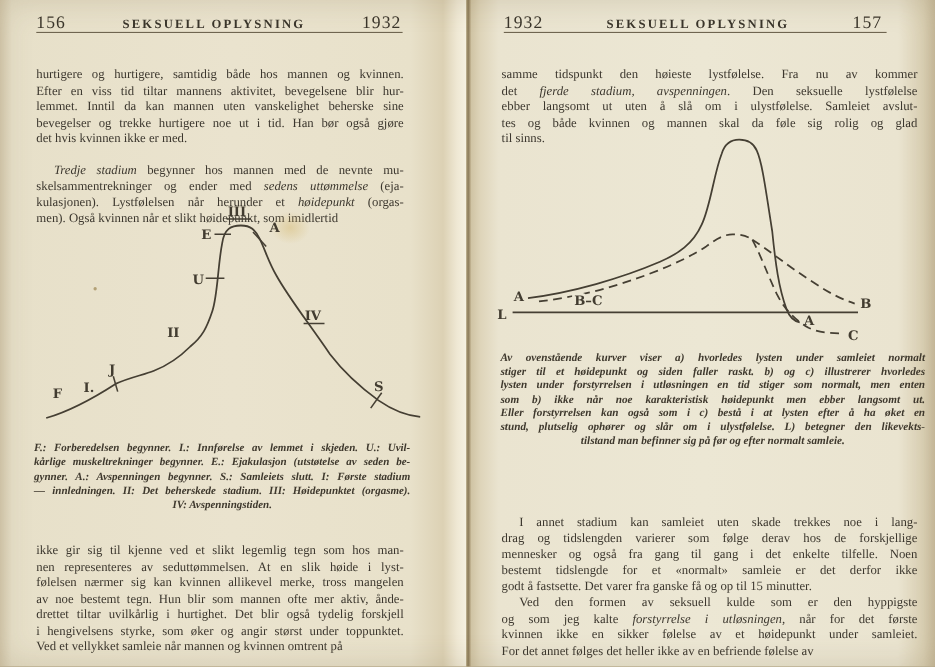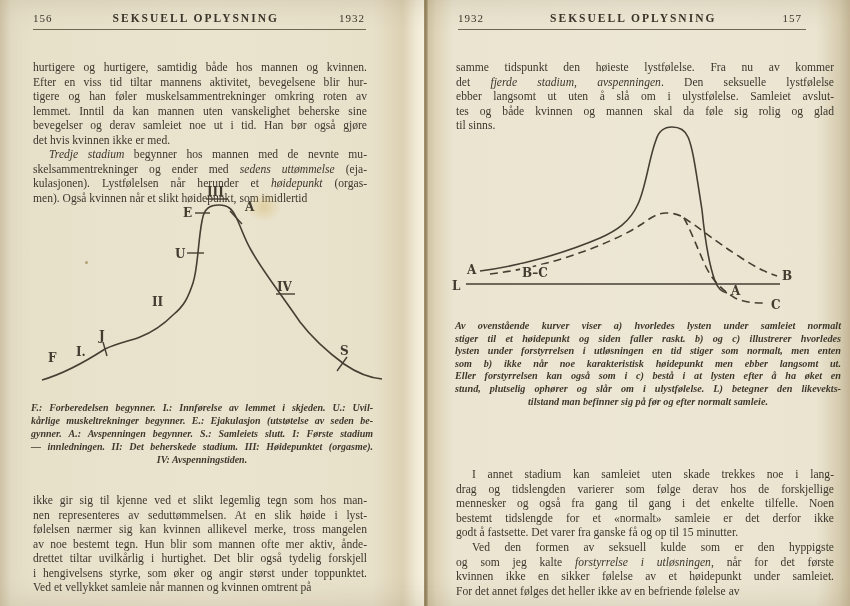--- a/index.html
+++ b/index.html
@@ -11,21 +11,21 @@
   .page-left{left:0;width:424px;
      background:linear-gradient(90deg,#d8cdb2 0%,#e7e0c9 2.5%,#eae3ce 50%,#e8e1ca 88%,#dcd1b4 95%,#efe8d4 98%,#f6f1e0 100%);}
   .crease{position:absolute;left:424px;top:0;width:4px;height:606px;
      background:linear-gradient(90deg,#a6966f 0%,#8f7f5e 45%,#c0b08d 100%);}
   .page-right{left:428px;width:422px;
      background:linear-gradient(90deg,#cfc3a3 0%,#ded4b9 2%,#eae4d0 6%,#ece7d4 50%,#eae4d0 92%,#dcd2b6 97.5%,#cdc0a2 100%);}
 
   .hdr{position:absolute;top:12px;display:flex;justify-content:space-between;align-items:baseline;color:#3a352b;}
   .hdr-left{left:33px;width:332px;}
   .hdr-right{left:30px;width:344px;}
-  .pnum,.pyear{font-size:11px;letter-spacing:1px;}
+  .pnum,.pyear{font-size:16px;letter-spacing:1px;}
   .ptitle{font-size:11.5px;letter-spacing:2px;font-weight:600;}
   .rule{position:absolute;top:29px;height:1.4px;background:#6f6550;}
   .rule-left{left:33px;width:333px;}
   .rule-right{left:30px;width:348px;}
 
   .para{position:absolute;left:33px;width:334px;font-size:11.6px;line-height:14.5px;color:#3c372e;margin-top:24px;}
   .page-right .para{left:28px;width:378px;}
   .line{text-align:justify;text-align-last:justify;}
   .line-last{text-align-last:left;}
   .ind .line:first-child{text-indent:16px;}
@@ -57,23 +57,22 @@
     <div class="hdr hdr-left">
       <span class="pnum">156</span>
       <span class="ptitle">SEKSUELL OPLYSNING</span>
       <span class="pyear">1932</span>
     </div>
     <div class="rule rule-left"></div>
 
     <div class="para" style="top:37px">
         <div class="line">hurtigere og hurtigere, samtidig både hos mannen og kvinnen.</div>
         <div class="line">Efter en viss tid tiltar mannens aktivitet, bevegelsene blir hur-</div>
-        <div class="line">tigere og han føler muskelsammentrekninger omkring roten av</div>
         <div class="line">lemmet.  Inntil da kan mannen uten vanskelighet beherske sine</div>
-        <div class="line">bevegelser og derav samleiet noe ut i tid.  Han bør også gjøre</div>
+        <div class="line">bevegelser og trekke hurtigere noe ut i tid.  Han bør også gjøre</div>
         <div class="line line-last">det hvis kvinnen ikke er med.</div>
       </div>
     <div class="para ind" style="top:124px">
         <div class="line"><i>Tredje stadium</i> begynner hos mannen med de nevnte mu-</div>
         <div class="line">skelsammentrekninger og ender med <i>sedens uttømmelse</i> (eja-</div>
         <div class="line">kulasjonen).  Lystfølelsen når herunder et <i>høidepunkt</i> (orgas-</div>
         <div class="line line-last">men).  Også kvinnen når et slikt høidepunkt, som imidlertid</div>
       </div>
 
     <div class="stain"></div>

